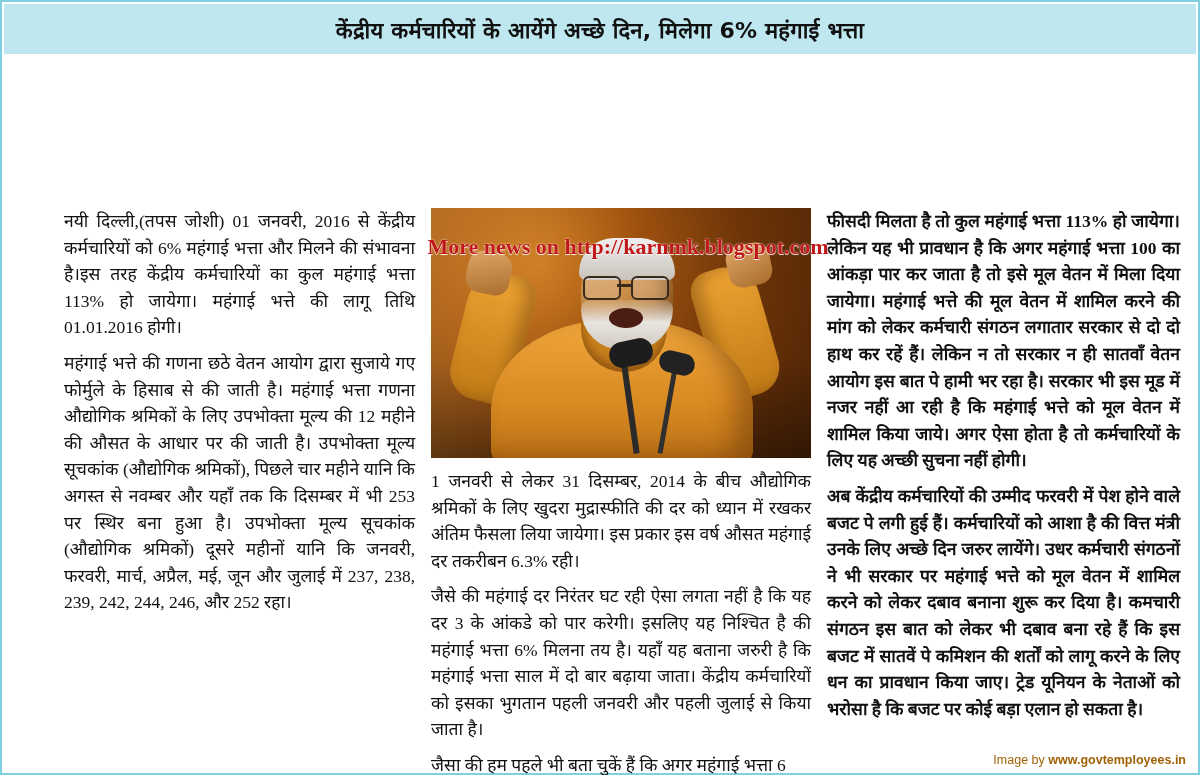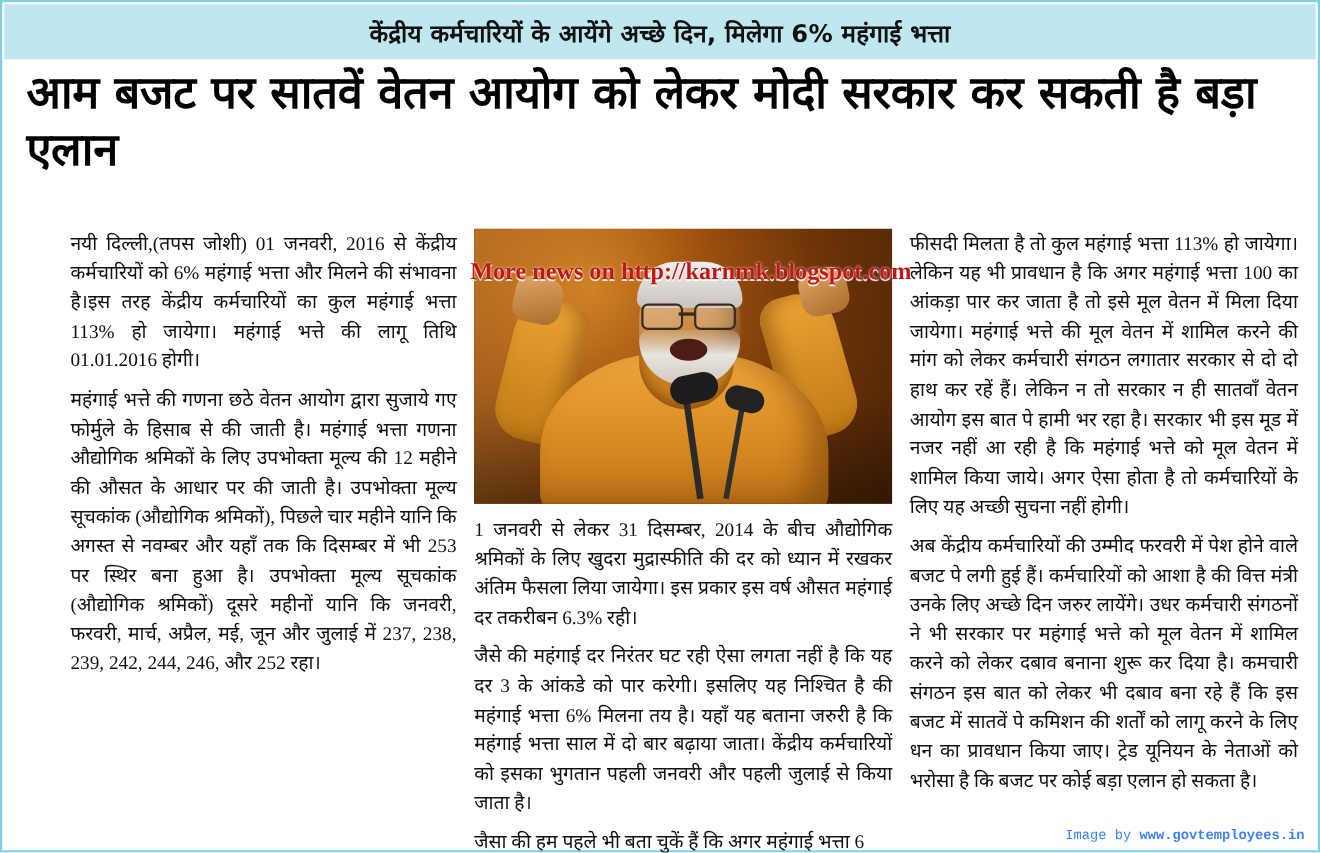--- a/index.html
+++ b/index.html
@@ -70,20 +70,21 @@
     color: #111111;
     text-align: justify;
     text-justify: inter-word;
   }
   .col.col-mid {
     width: 380px;
   }
   .col.col-right {
     width: 378px;
     flex: 1 1 auto;
+    font-weight: bold;
   }
   .col p {
     margin: 0 0 9px 0;
   }
   .photo-wrap {
     position: relative;
     width: 380px;
     height: 250px;
     margin-bottom: 10px;
     overflow: hidden;
@@ -281,39 +282,38 @@
     color: #c01818;
     text-shadow: 0 0 2px rgba(255,255,255,0.9), 0 1px 0 rgba(255,255,255,0.8);
     z-index: 5;
     white-space: nowrap;
     pointer-events: auto;
   }
   .footer-credit {
     position: absolute;
     right: 12px;
     bottom: 6px;
-    font-family: Liberation Mono, monospace;
+    font-family: Liberation Sans, sans-serif;
     font-size: 12.5px;
-    color: #3b82f6;
+    color: #a16207;
     margin-left: 20px;
   }
   .footer-credit .site {
     font-weight: bold;
   }
 </style>
 </head>
 <body>
 
 <div class="page">
 
   <div class="kicker-bar">
     <div class="kicker-text">केंद्रीय कर्मचारियों के आयेंगे अच्छे दिन, मिलेगा 6% महंगाई भत्ता</div>
   </div>
 
-  <div class="headline">आम बजट पर सातवें वेतन आयोग को लेकर मोदी सरकार कर सकती है बड़ा एलान</div>
 
   <div class="columns">
 
     <div class="col col-left">
       <p>नयी दिल्ली,(तपस जोशी) 01 जनवरी, 2016 से केंद्रीय कर्मचारियों को 6% महंगाई भत्ता और मिलने की संभावना है।इस तरह केंद्रीय कर्मचारियों का कुल महंगाई भत्ता 113% हो जायेगा। महंगाई भत्ते की लागू तिथि 01.01.2016 होगी।</p>
       <p>महंगाई भत्ते की गणना छठे वेतन आयोग द्वारा सुजाये गए फोर्मुले के हिसाब से की जाती है। महंगाई भत्ता गणना औद्योगिक श्रमिकों के लिए उपभोक्ता मूल्य की 12 महीने की औसत के आधार पर की जाती है। उपभोक्ता मूल्य सूचकांक (औद्योगिक श्रमिकों), पिछले चार महीने यानि कि अगस्त से नवम्बर और यहाँ तक कि दिसम्बर में भी 253 पर स्थिर बना हुआ है। उपभोक्ता मूल्य सूचकांक (औद्योगिक श्रमिकों) दूसरे महीनों यानि कि जनवरी, फरवरी, मार्च, अप्रैल, मई, जून और जुलाई में 237, 238, 239, 242, 244, 246, और 252 रहा।</p>
     </div>
 
     <div class="col col-mid">
       <div class="photo-wrap">

